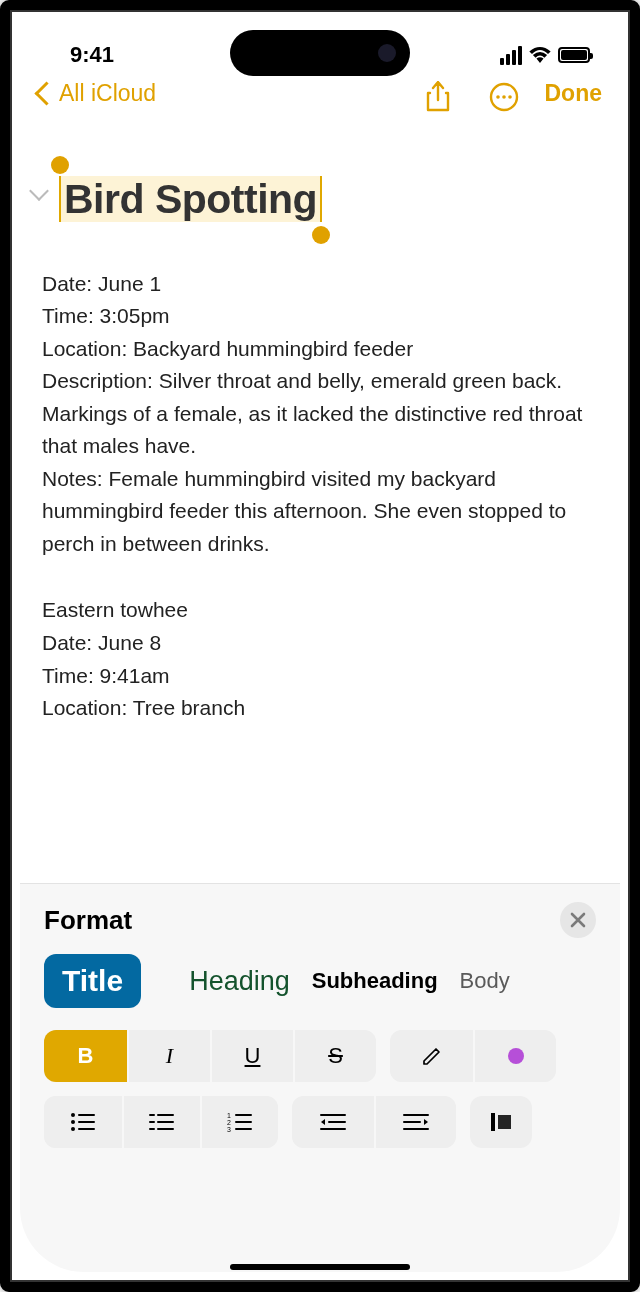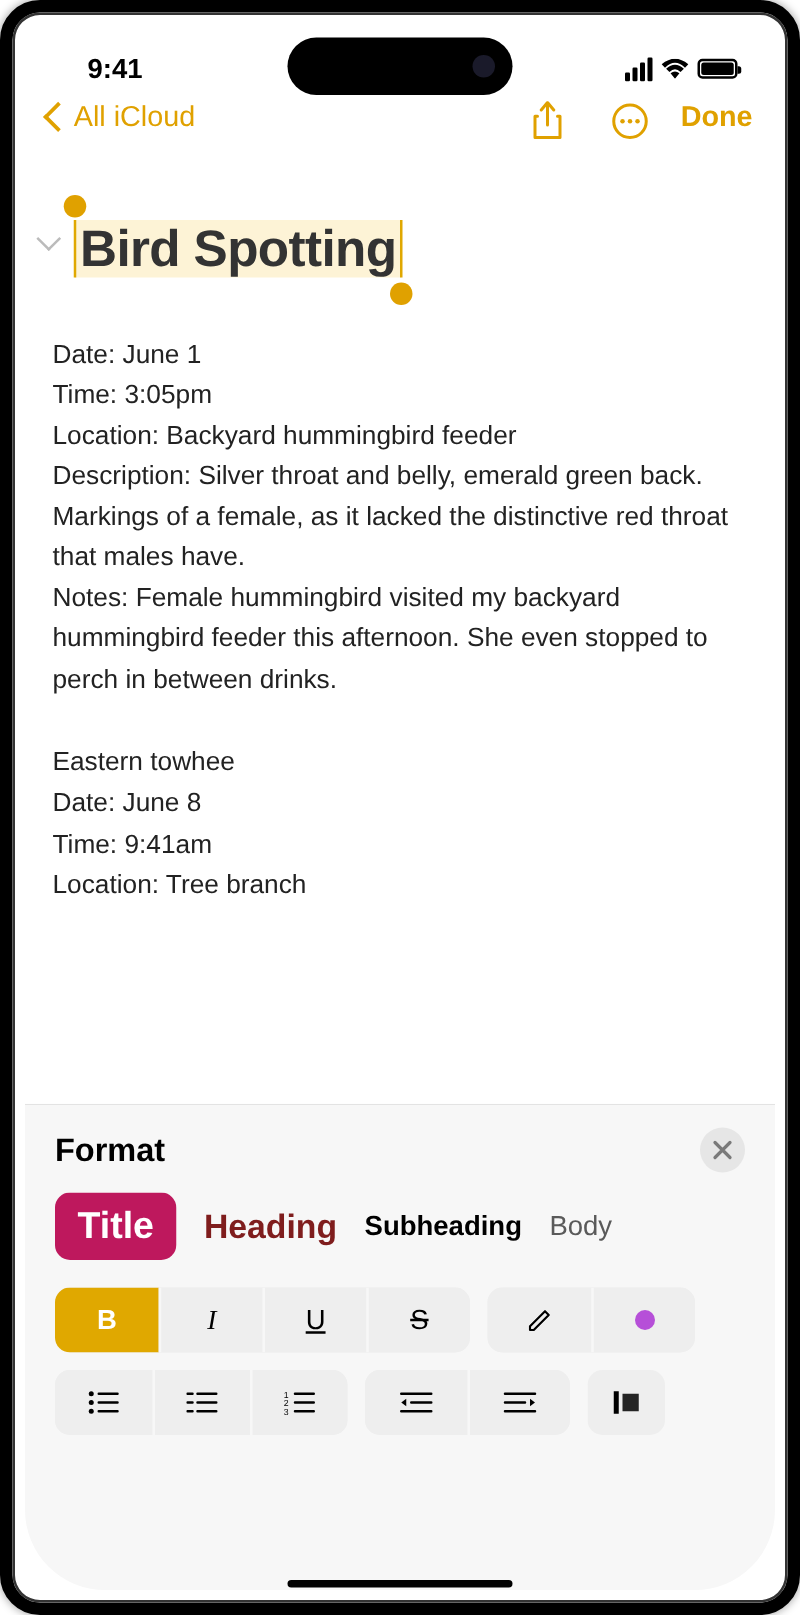--- a/index.html
+++ b/index.html
@@ -1,18 +1,18 @@
 <!DOCTYPE html>
 <html><head>
   <meta charset="utf-8">
   <style>
     * { margin:0; padding:0; box-sizing:border-box; -webkit-font-smoothing:antialiased; }
     body { background:#fff; font-family:-apple-system,BlinkMacSystemFont,"Helvetica Neue",sans-serif; width:640px; height:1292px; position:relative; }
     .device {
-      position:absolute; inset:0; border:10px solid #000; border-radius:32px; box-shadow:inset 0 0 0 2px #333, 0 0 8px rgba(0,0,0,.4);
+      position:absolute; inset:0; border:10px solid #000; border-radius:9px; box-shadow:inset 0 0 0 2px #333, 0 0 8px rgba(0,0,0,.4);
       overflow:hidden; background:#fff;
     }
     .notch {
       position:absolute; top:20px; left:50%; transform:translateX(-50%);
       width:180px; height:46px; background:#000; border-radius:30px; z-index:5;
       display:flex; align-items:center; justify-content:flex-end; padding-right:14px;
     }
     .cam { width:18px; height:18px; background:#1a1a2a; border-radius:50%; }
     .status-bar {
       height:70px; display:flex; align-items:center; justify-content:space-between;
@@ -50,22 +50,22 @@
     .gap { height:34px; }
     .format-panel {
       position:absolute; left:10px; right:10px; bottom:10px; top:873px;
       background:#f7f7f7; border-radius:0 0 64px 64px;
       padding:18px 24px 0 24px; border-top:1px solid #e3e3e3;
     }
     .fp-head { display:flex; align-items:center; justify-content:space-between; margin-bottom:16px; }
     .fp-title { font-size:26px; font-weight:700; color:#000; }
     .fp-close { width:36px; height:36px; background:#e6e6e6; border-radius:50%; display:flex; align-items:center; justify-content:center; color:#777; font-size:20px; font-weight:300; }
     .style-row { display:flex; align-items:center; gap:22px; overflow:hidden; margin-bottom:22px; }
-    .style-title { background:#be185d; color:#fff; font-size:30px; font-weight:800; padding:10px 18px; border-radius:12px; }
-    .style-h { font-size:27px; font-weight:700; color:#7f1d1d; }
+    .style-title { background:#0369a1; color:#fff; font-size:30px; font-weight:800; padding:10px 18px; border-radius:12px; }
+    .style-h { font-size:27px; font-weight:400; color:#14532d;margin-left:26px; }
     .style-sub { font-size:22px; font-weight:700; color:#000; }
     .style-body { font-size:22px; color:#5a5a5a; }
     .btn-row { display:flex; gap:14px; margin-bottom:14px; }
     .btn-group { display:flex; background:#eee; border-radius:12px; overflow:hidden; }
     .btn-group.split .btn + .btn { border-left:2px solid #f7f7f7; }
     .btn {
       height:52px; display:flex; align-items:center; justify-content:center;
       font-size:22px; color:#000; background:#eee;
     }
     .btn.active { background:#e0a800; color:#fff; font-weight:800; }

